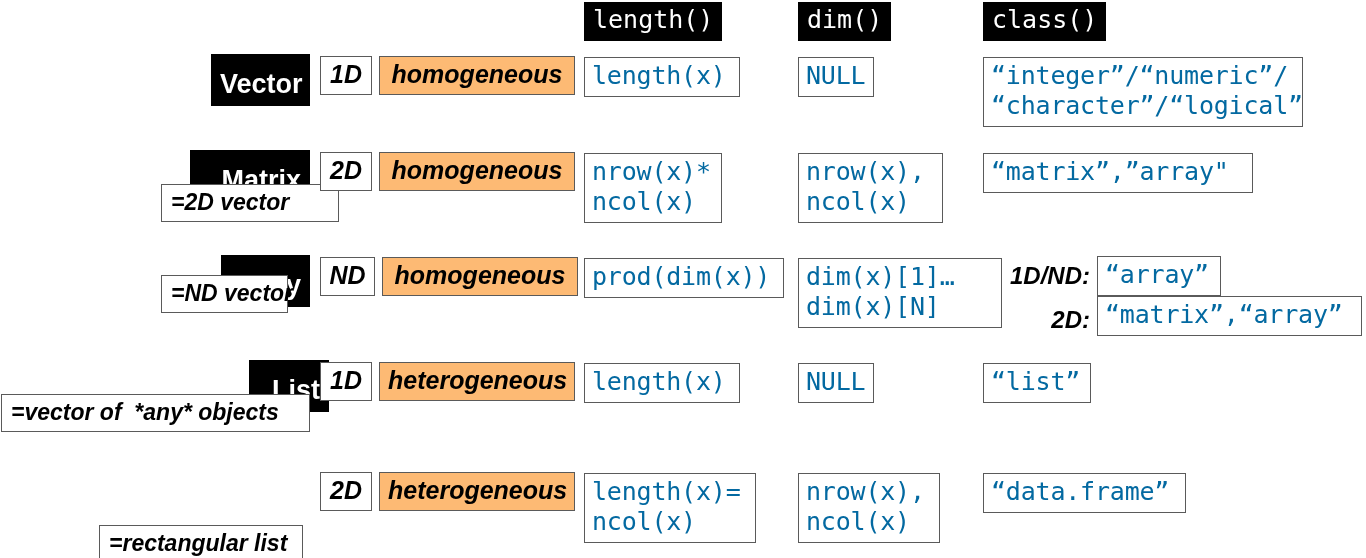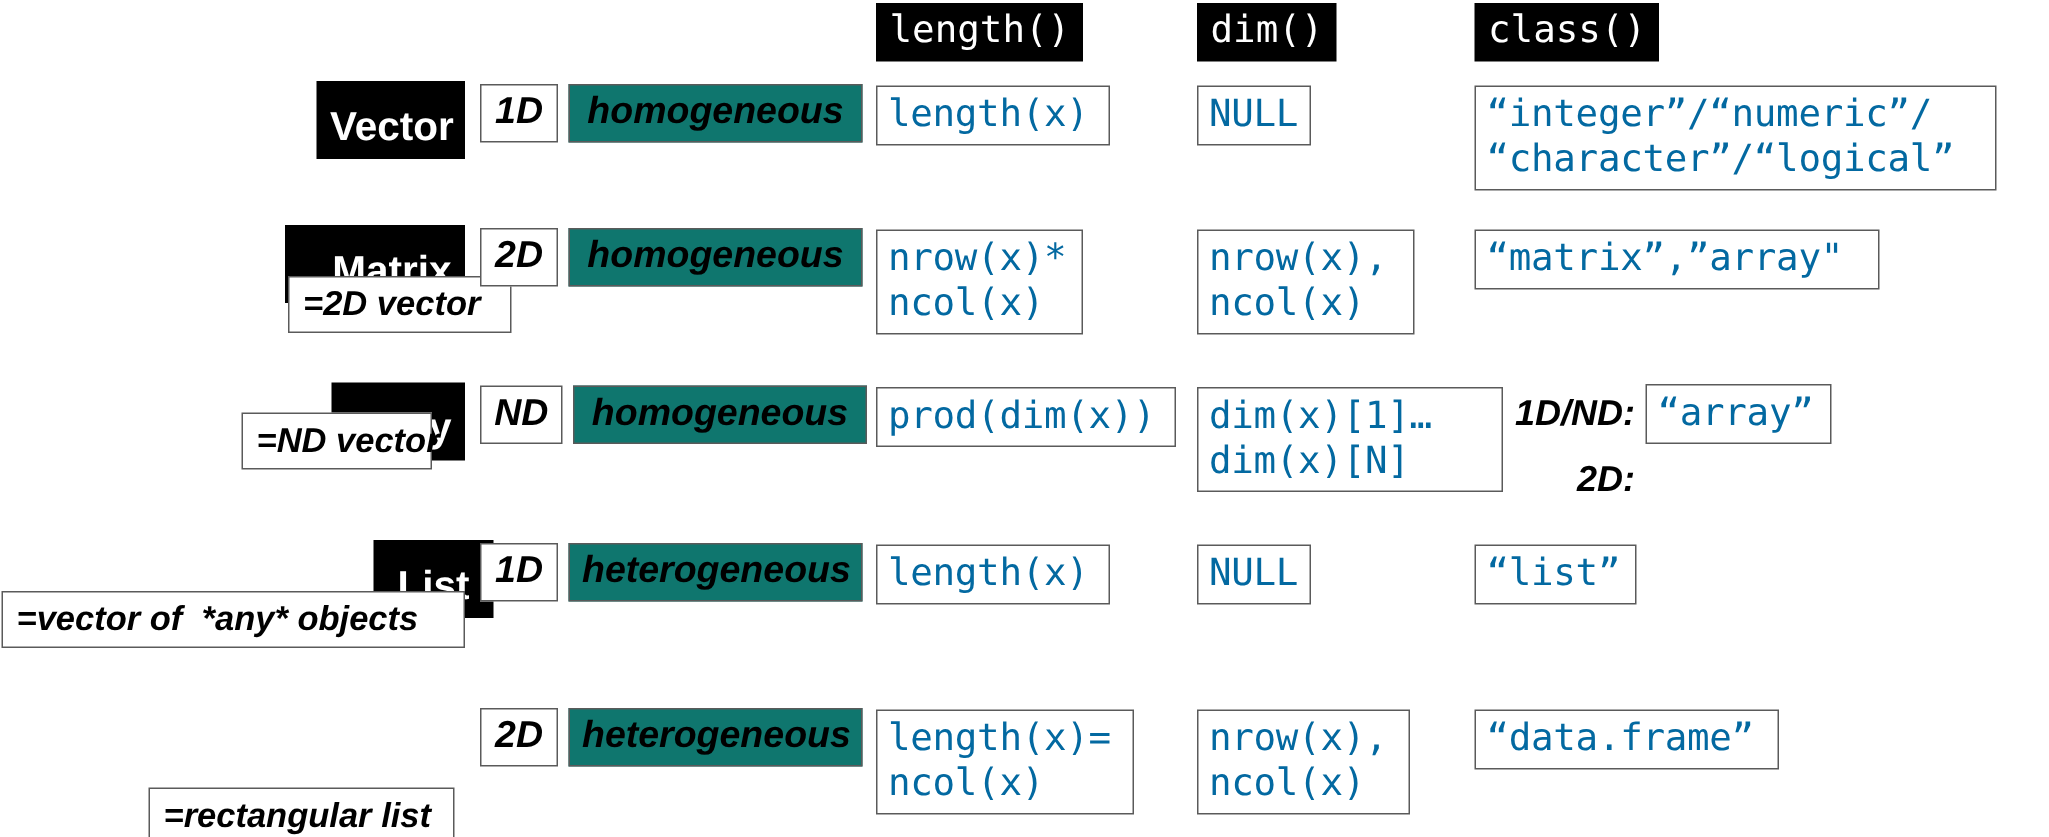--- a/index.html
+++ b/index.html
@@ -61,21 +61,21 @@
     background:#fff;color:#000;
     box-sizing:border-box;
     font-weight:bold;font-style:italic;
     font-size:25px;line-height:30px;
     padding:2px 6px 5px 6px;
     text-align:center;white-space:pre;
   }
   .homocell{
     position:absolute;
     border:1.6px solid #5a5a5a;
-    background:#0f766e;color:#000;
+    background:#fdba74;color:#000;
     box-sizing:border-box;
     font-weight:bold;font-style:italic;
     font-size:25px;line-height:30px;
     padding:2px 8px 5px 8px;
     text-align:center;white-space:pre;
   }
   .tag{
     position:absolute;
     font-weight:bold;font-style:italic;
     font-size:24px;line-height:29px;
@@ -89,47 +89,48 @@
 
   <div class="hdr" style="left:584px;top:2px;">length()</div>
   <div class="hdr" style="left:983px;top:2px;">class()</div>
   <div class="hdr" style="left:798px;top:2px;">dim()</div>
 
   <div class="rowlabel" style="left:211px;top:54px;width:99px;">Vector</div>
   <div class="dimcell" style="left:320px;top:56px;width:52px;">1D</div>
   <div class="homocell" style="left:379px;top:56px;width:196px;">homogeneous</div>
   <div class="boxed mono" style="left:584px;top:57px;width:156px;">length(x)</div>
   <div class="boxed mono" style="left:798px;top:57px;width:76px;">NULL</div>
-  <div class="boxed mono" style="left:983px;top:57px;width:348px;">“integer”/“numeric”/
+  <div class="boxed mono" style="left:983px;top:57px;width:320px;">“integer”/“numeric”/
 “character”/“logical”</div>
 
   <div class="rowlabel" style="left:190px;top:150px;width:120px;">Matrix</div>
-  <div class="sublabel" style="left:161px;top:184px;width:149px;margin-left:31px;">=2D vector</div>
+  <div class="sublabel" style="left:161px;top:184px;width:178px;">=2D vector</div>
   <div class="dimcell" style="left:320px;top:152px;width:52px;">2D</div>
   <div class="homocell" style="left:379px;top:152px;width:196px;">homogeneous</div>
   <div class="boxed mono" style="left:584px;top:153px;width:138px;">nrow(x)*
 ncol(x)</div>
   <div class="boxed mono" style="left:798px;top:153px;width:145px;">nrow(x),
 ncol(x)</div>
   <div class="boxed mono" style="left:983px;top:153px;width:270px;">“matrix”,”array"</div>
 
   <div class="rowlabel" style="left:221px;top:255px;width:89px;">Array</div>
   <div class="sublabel" style="left:161px;top:275px;width:127px;">=ND vector</div>
   <div class="dimcell" style="left:320px;top:257px;width:55px;">ND</div>
   <div class="homocell" style="left:382px;top:257px;width:196px;">homogeneous</div>
   <div class="boxed mono" style="left:584px;top:258px;width:200px;">prod(dim(x))</div>
   <div class="boxed mono" style="left:798px;top:258px;width:204px;">dim(x)[1]…
 dim(x)[N]</div>
 
   <div class="tag" style="left:975px;top:261px;width:115px;">1D/ND:</div>
   <div class="boxed mono" style="left:1097px;top:256px;width:124px;">“array”</div>
 
   <div class="tag" style="left:975px;top:305px;width:115px;">2D:</div>
+  <div class="boxed mono" style="left:1097px;top:296px;width:265px;">“matrix”,“array”</div>
 
-  <div class="rowlabel" style="left:249px;top:360px;width:80px;text-align:center;">List</div>
+  <div class="rowlabel" style="left:249px;top:360px;width:80px;">List</div>
   <div class="sublabel" style="left:1px;top:394px;width:309px;">=vector of  *any* objects</div>
   <div class="dimcell" style="left:320px;top:362px;width:52px;">1D</div>
   <div class="homocell" style="left:379px;top:362px;width:196px;">heterogeneous</div>
   <div class="boxed mono" style="left:584px;top:363px;width:156px;">length(x)</div>
   <div class="boxed mono" style="left:798px;top:363px;width:76px;">NULL</div>
   <div class="boxed mono" style="left:983px;top:363px;width:108px;">“list”</div>
 
   <div class="sublabel" style="left:99px;top:504px;width:204px;margin-top:21px;">=rectangular list</div>
   <div class="dimcell" style="left:320px;top:472px;width:52px;">2D</div>
   <div class="homocell" style="left:379px;top:472px;width:196px;">heterogeneous</div>

